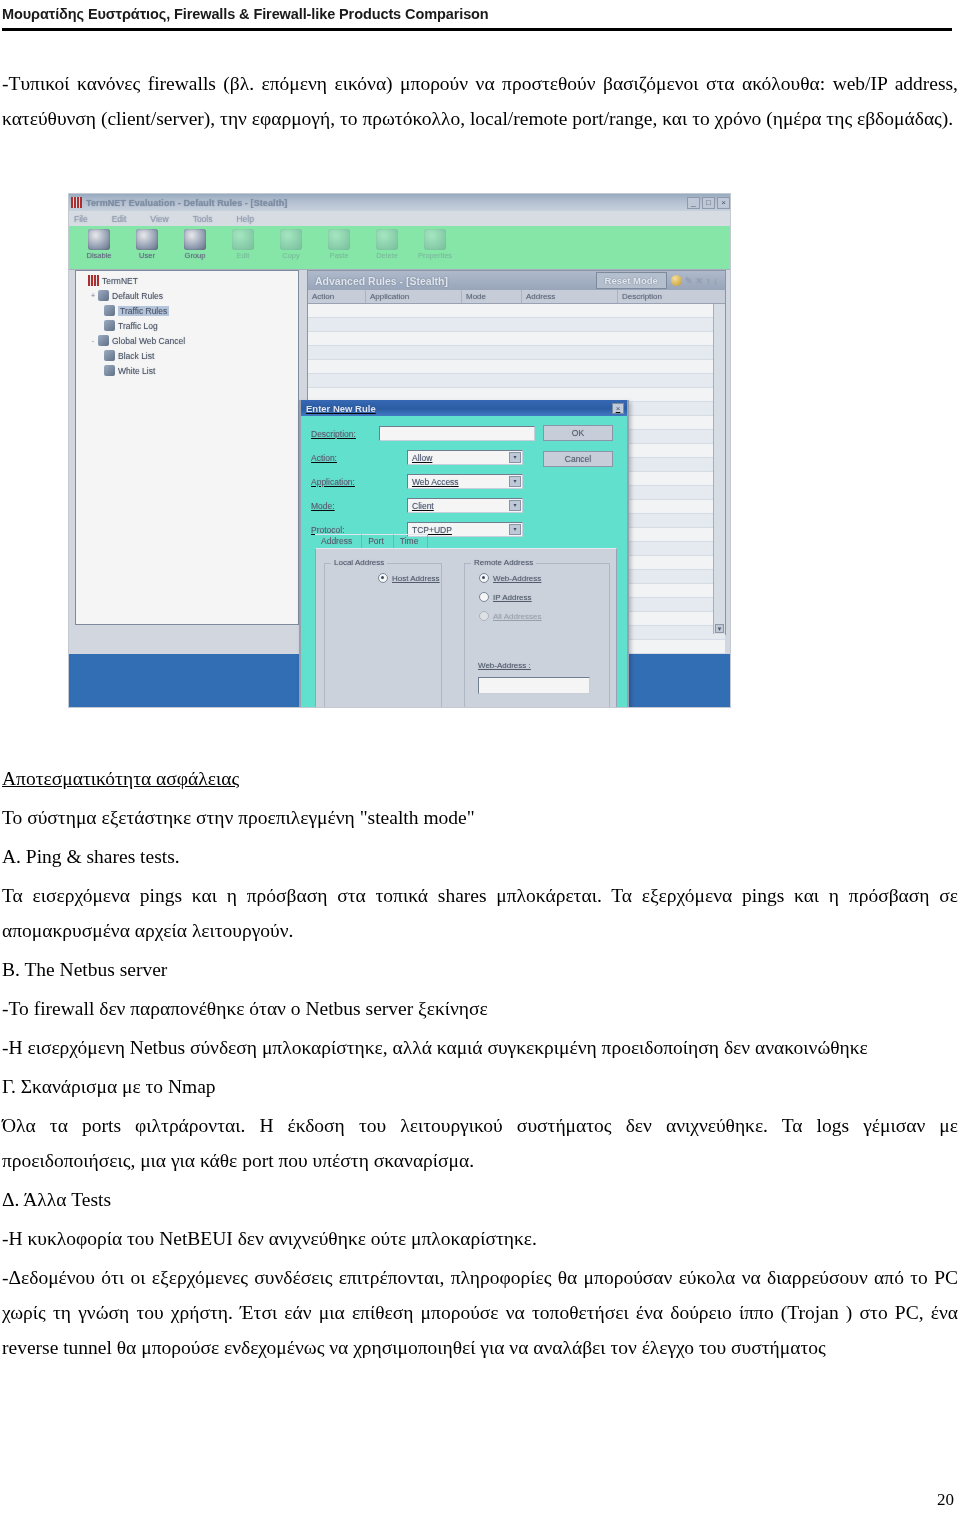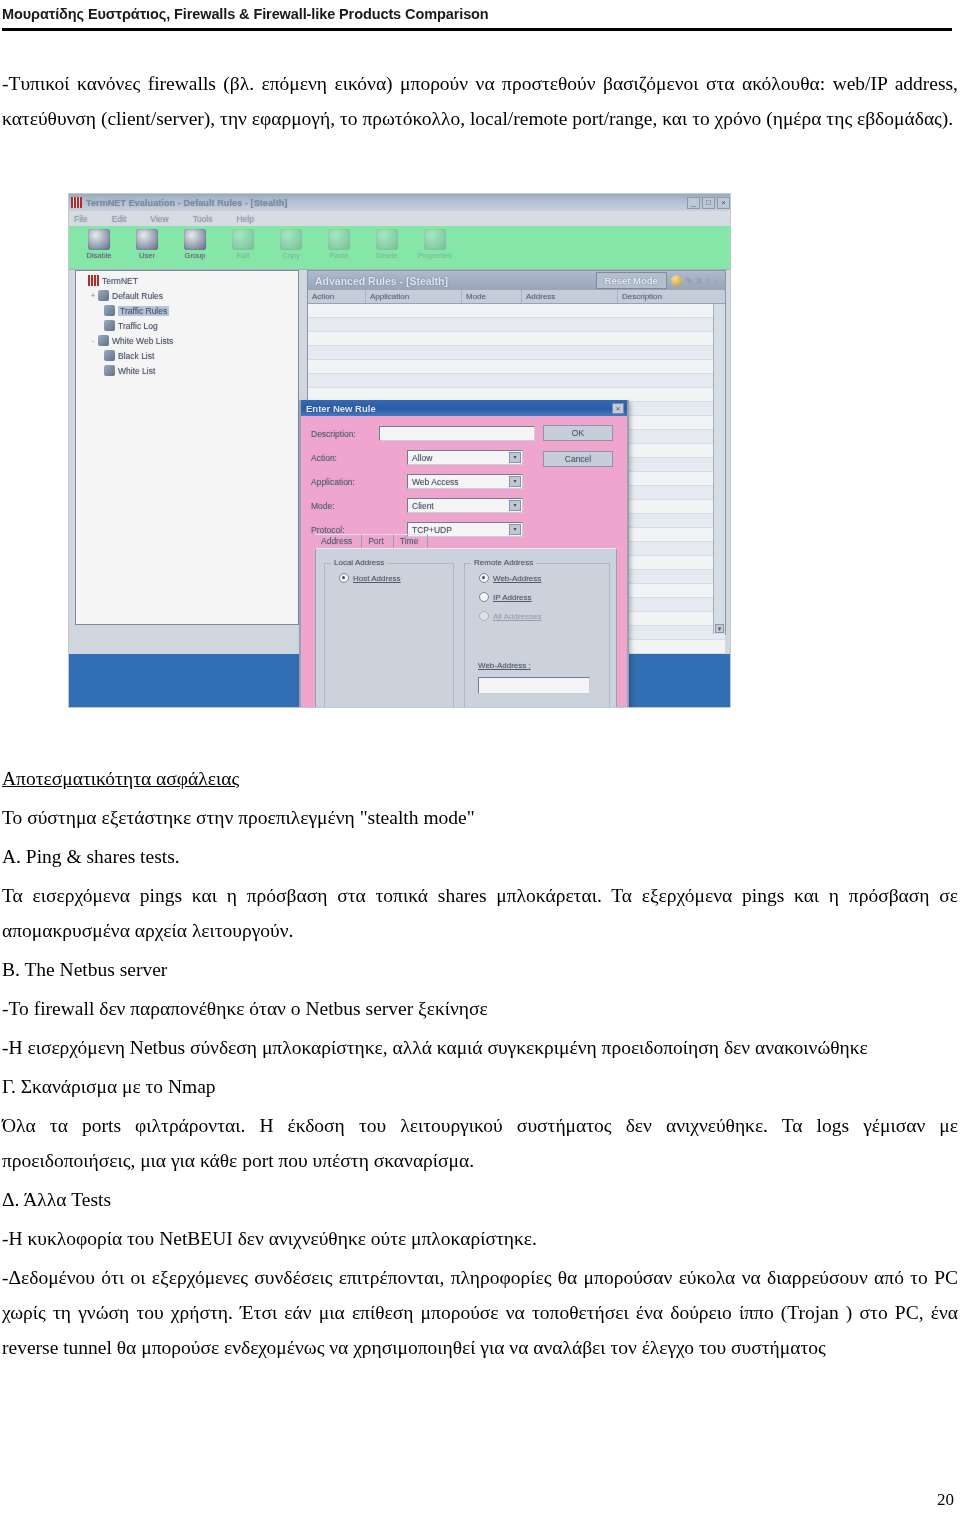--- a/index.html
+++ b/index.html
@@ -294,25 +294,26 @@
     font-size: 7px; line-height: 7px; text-align: center; color: #4a566b;
     box-sizing: border-box;
   }
 
   
   .dialog {
     position: absolute;
     left: 230px; top: 130px;
     width: 330px;
     height: 335px;
-    background: #f9a8d4;
+    background: #5eead4;
     border: 2px solid #9aa4b5;
     border-top: none;
     box-sizing: border-box;
     box-shadow: 2px 2px 4px rgba(0,0,0,0.25);
+    text-decoration: underline;
   }
   .dlg-title {
     height: 16px;
     background: linear-gradient(180deg,#2f66b8 0%, #245aa8 55%, #3d78c8 100%);
     display: flex;
     align-items: center;
     padding: 0 3px;
     box-sizing: border-box;
   }
   .dlg-title .t {
@@ -419,21 +420,21 @@
   }
   .grp > .gt {
     position: absolute; top: -6px; left: 6px;
     background: #d3d9e3;
     padding: 0 3px;
     font-size: 8px;
     color: #4d5869;
     text-shadow: 0 0 1.2px rgba(130,140,160,0.8);
     white-space: nowrap;
   }
-  .grp-local { left: 8px; top: 14px; width: 130px; height: 155px; }
+  .grp-local { left: 8px; top: 14px; width: 118px; height: 155px; padding-left: 39px; }
   .grp-remote { left: 148px; top: 14px; width: 146px; height: 155px; }
   .radio {
     display: flex; align-items: center;
     font-size: 8px; color: #4d5869;
     text-shadow: 0 0 1.2px rgba(130,140,160,0.8);
     margin: 9px 0 0 14px;
     white-space: nowrap;
   }
   .radio.dim { opacity: 0.42; }
   .radio .bullet {
@@ -561,21 +562,21 @@
           <span class="ti"></span>
           <span class="lbl">Traffic Rules</span>
         </div>
         <div class="tnode lvl2">
           <span class="ti"></span>
           <span class="lbl">Traffic Log</span>
         </div>
         <div class="tnode lvl1">
           <span class="tw">-</span>
           <span class="ti"></span>
-          <span class="lbl">White Web Lists</span>
+          <span class="lbl">Global Web Cancel</span>
         </div>
         <div class="tnode lvl2">
           <span class="ti"></span>
           <span class="lbl">Black List</span>
         </div>
         <div class="tnode lvl2">
           <span class="ti"></span>
           <span class="lbl">White List</span>
         </div>
       </div>

